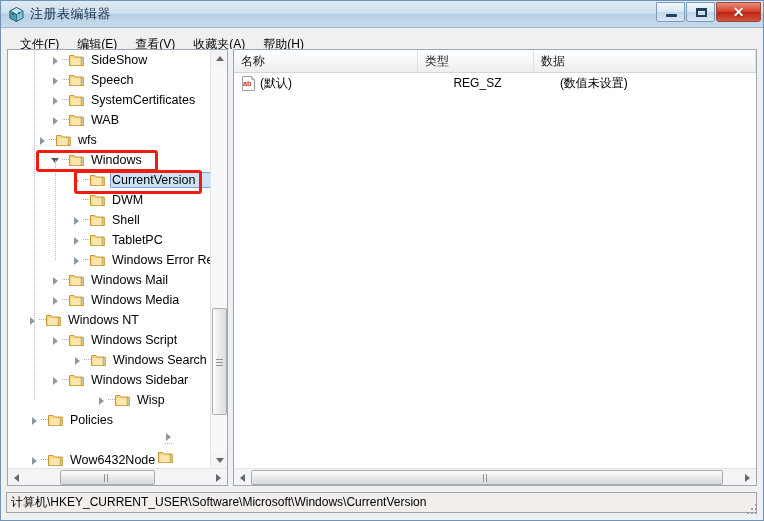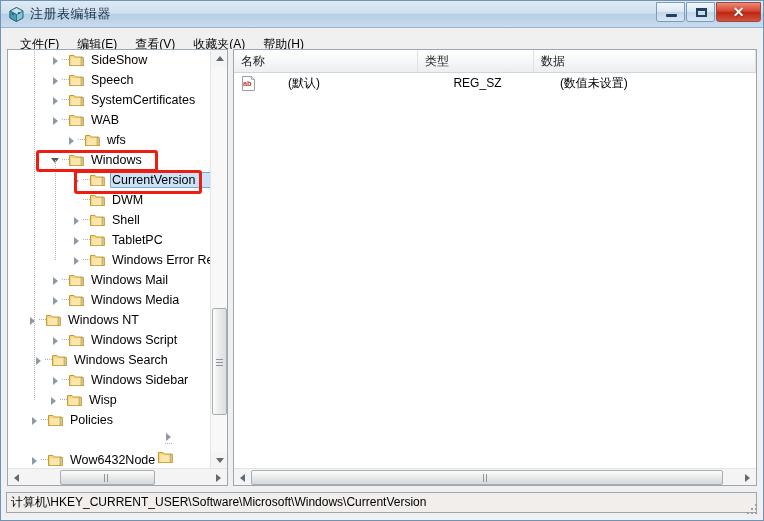--- a/index.html
+++ b/index.html
@@ -529,21 +529,21 @@
                 </span>
                 <span class="dots"></span>
                 <span class="folder"><svg width="16" height="14" viewBox="0 0 16 14">
                     <path d="M0.5 2.5 L5 2.5 L6.3 4 L13.5 4 L13.5 12.5 L0.5 12.5 Z" fill="#f6d57f" stroke="#c49a37" stroke-width="1"></path>
                     <path d="M2.2 5.2 L13.2 5.2 L13.2 12.2 L2.2 12.2 Z" fill="#fbe7ad" stroke="none"></path>
                     <rect x="12.1" y="4.6" width="2.4" height="8" fill="#e8c876" stroke="#c49a37" stroke-width=".8"></rect>
                     <rect x="12.7" y="6.1" width="1.1" height="3.2" fill="#9ecde2"></rect>
                   </svg></span>
                 <span class="tlabel">WAB</span>
               </div>
-              <div class="tnode" style="padding-left: 57px;">
+              <div class="tnode" style="padding-left: 28px;">
                 <span class="expander">
                   <span class="arrow-collapsed"></span>
                 </span>
                 <span class="dots"></span>
                 <span class="folder"><svg width="16" height="14" viewBox="0 0 16 14">
                     <path d="M0.5 2.5 L5 2.5 L6.3 4 L13.5 4 L13.5 12.5 L0.5 12.5 Z" fill="#f6d57f" stroke="#c49a37" stroke-width="1"></path>
                     <path d="M2.2 5.2 L13.2 5.2 L13.2 12.2 L2.2 12.2 Z" fill="#fbe7ad" stroke="none"></path>
                     <rect x="12.1" y="4.6" width="2.4" height="8" fill="#e8c876" stroke="#c49a37" stroke-width=".8"></rect>
                     <rect x="12.7" y="6.1" width="1.1" height="3.2" fill="#9ecde2"></rect>
                   </svg></span>
@@ -670,21 +670,21 @@
                 </span>
                 <span class="dots"></span>
                 <span class="folder"><svg width="16" height="14" viewBox="0 0 16 14">
                     <path d="M0.5 2.5 L5 2.5 L6.3 4 L13.5 4 L13.5 12.5 L0.5 12.5 Z" fill="#f6d57f" stroke="#c49a37" stroke-width="1"></path>
                     <path d="M2.2 5.2 L13.2 5.2 L13.2 12.2 L2.2 12.2 Z" fill="#fbe7ad" stroke="none"></path>
                     <rect x="12.1" y="4.6" width="2.4" height="8" fill="#e8c876" stroke="#c49a37" stroke-width=".8"></rect>
                     <rect x="12.7" y="6.1" width="1.1" height="3.2" fill="#9ecde2"></rect>
                   </svg></span>
                 <span class="tlabel">Windows Script</span>
               </div>
-              <div class="tnode" style="padding-left: 24px;">
+              <div class="tnode" style="padding-left: 24px; margin-left: 39px;">
                 <span class="expander">
                   <span class="arrow-collapsed"></span>
                 </span>
                 <span class="dots"></span>
                 <span class="folder"><svg width="16" height="14" viewBox="0 0 16 14">
                     <path d="M0.5 2.5 L5 2.5 L6.3 4 L13.5 4 L13.5 12.5 L0.5 12.5 Z" fill="#f6d57f" stroke="#c49a37" stroke-width="1"></path>
                     <path d="M2.2 5.2 L13.2 5.2 L13.2 12.2 L2.2 12.2 Z" fill="#fbe7ad" stroke="none"></path>
                     <rect x="12.1" y="4.6" width="2.4" height="8" fill="#e8c876" stroke="#c49a37" stroke-width=".8"></rect>
                     <rect x="12.7" y="6.1" width="1.1" height="3.2" fill="#9ecde2"></rect>
                   </svg></span>
@@ -696,21 +696,21 @@
                 </span>
                 <span class="dots"></span>
                 <span class="folder"><svg width="16" height="14" viewBox="0 0 16 14">
                     <path d="M0.5 2.5 L5 2.5 L6.3 4 L13.5 4 L13.5 12.5 L0.5 12.5 Z" fill="#f6d57f" stroke="#c49a37" stroke-width="1"></path>
                     <path d="M2.2 5.2 L13.2 5.2 L13.2 12.2 L2.2 12.2 Z" fill="#fbe7ad" stroke="none"></path>
                     <rect x="12.1" y="4.6" width="2.4" height="8" fill="#e8c876" stroke="#c49a37" stroke-width=".8"></rect>
                     <rect x="12.7" y="6.1" width="1.1" height="3.2" fill="#9ecde2"></rect>
                   </svg></span>
                 <span class="tlabel">Windows Sidebar</span>
               </div>
-              <div class="tnode" style="padding-left: 39px;">
+              <div class="tnode" style="padding-left: 39px; margin-left: 48px;">
                 <span class="expander">
                   <span class="arrow-collapsed"></span>
                 </span>
                 <span class="dots"></span>
                 <span class="folder"><svg width="16" height="14" viewBox="0 0 16 14">
                     <path d="M0.5 2.5 L5 2.5 L6.3 4 L13.5 4 L13.5 12.5 L0.5 12.5 Z" fill="#f6d57f" stroke="#c49a37" stroke-width="1"></path>
                     <path d="M2.2 5.2 L13.2 5.2 L13.2 12.2 L2.2 12.2 Z" fill="#fbe7ad" stroke="none"></path>
                     <rect x="12.1" y="4.6" width="2.4" height="8" fill="#e8c876" stroke="#c49a37" stroke-width=".8"></rect>
                     <rect x="12.7" y="6.1" width="1.1" height="3.2" fill="#9ecde2"></rect>
                   </svg></span>
@@ -796,21 +796,21 @@
             </div>
             <div class="col-head" style="width: 116px;">
               <span>类型</span>
             </div>
             <div class="col-head" style="width: 222px;">
               <span>数据</span>
             </div>
           </div>
         <div class="rows" id="list-rows">
             <div class="lrow">
-              <div class="cell" style="width: 184px; gap: 28px;">
+              <div class="cell" style="width: 184px;">
                 <span class="ab-icon"><svg width="15" height="15" viewBox="0 0 15 15">
                     <path d="M1.5 0.5 L10.5 0.5 L13.5 3.5 L13.5 14.5 L1.5 14.5 Z" fill="#ffffff" stroke="#9aa0a6" stroke-width="1"></path>
                     <path d="M10.5 0.5 L10.5 3.5 L13.5 3.5 Z" fill="#e6e6e6" stroke="#9aa0a6" stroke-width=".7"></path>
                     <text x="2" y="9.6" font-family="Liberation Sans, sans-serif" font-size="7.4" font-weight="bold" fill="#c0392b">ab</text>
                   </svg></span>
                 <span>(默认)</span>
               </div>
               <div class="cell" style="width: 116px; margin-left: 44px;">REG_SZ</div>
               <div class="cell" style="width: 222px;">(数值未设置)</div>
             </div>

